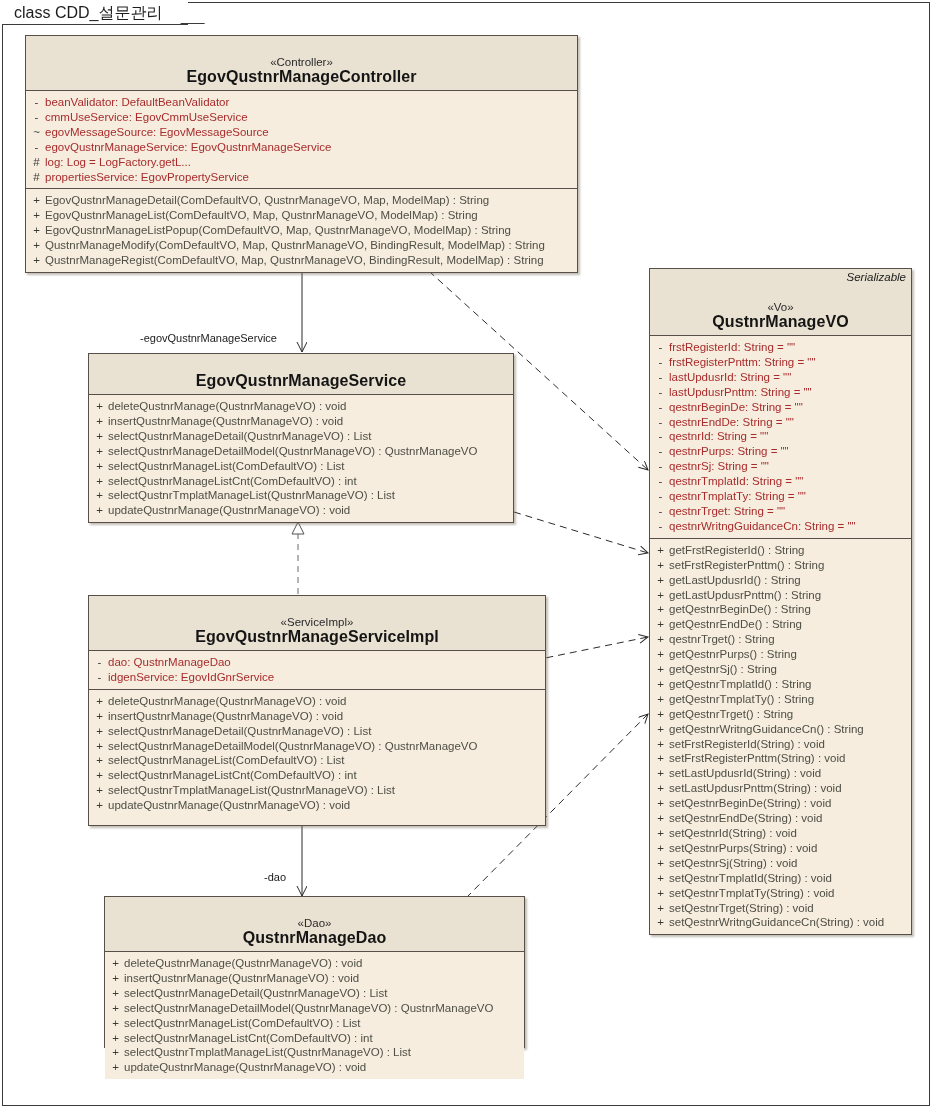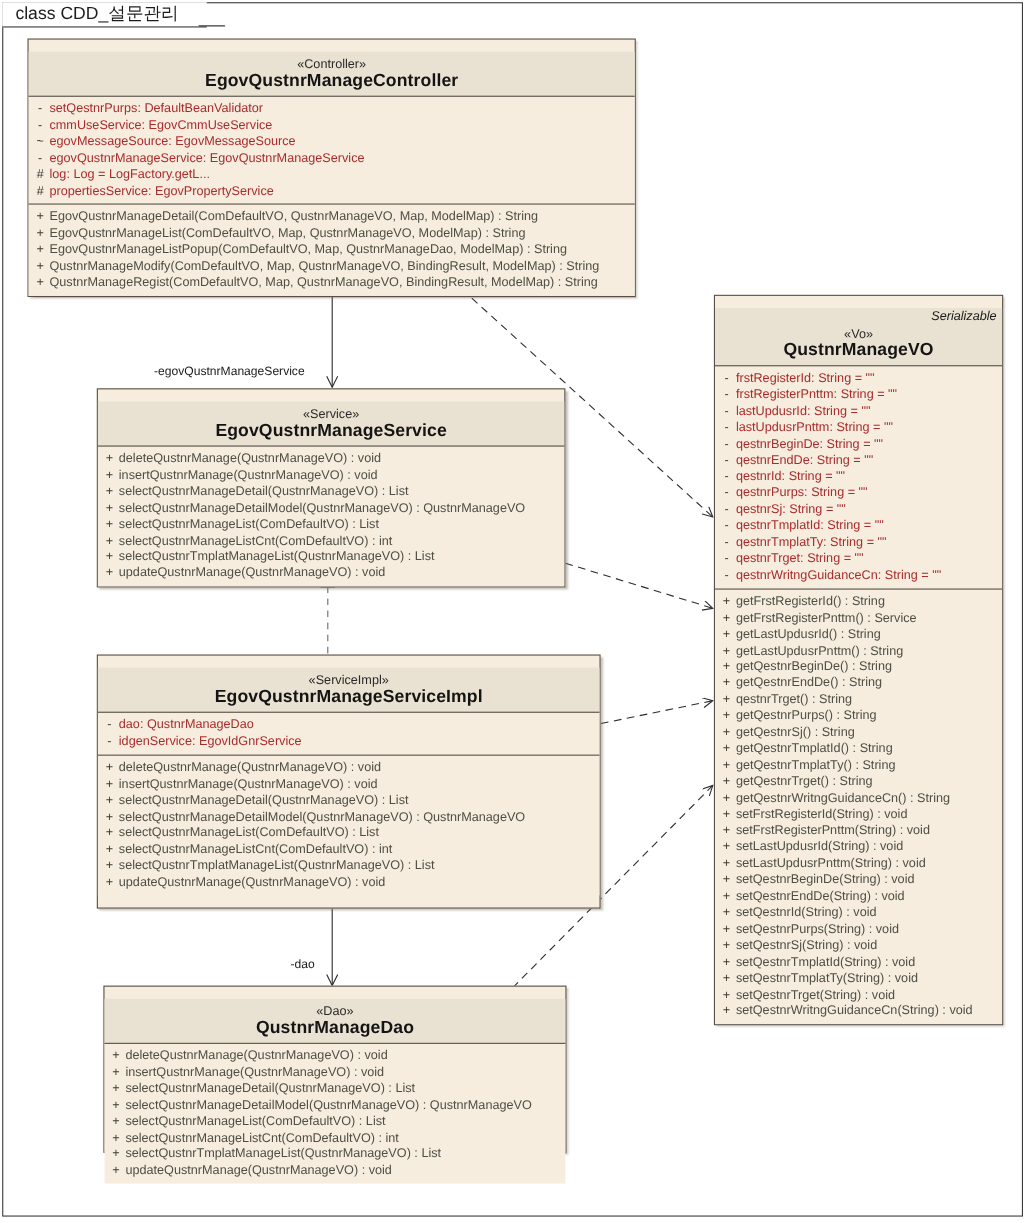--- a/index.html
+++ b/index.html
@@ -78,24 +78,23 @@
     position: absolute;
     box-sizing: border-box;
     border: 1px solid #585048;
     background: #f6eddf;
     box-shadow: 2px 2px 2px rgba(120,110,95,0.45);
     z-index: 2;
   }
   .uml-head {
     background: #e9e1d1;
     border-bottom: 1px solid #585048;
-    padding: 5px 6px 6px 6px;
+    padding: 19px 6px 6px 6px;
     text-align: center;
     position: relative;
-    margin-top: 11px;
   }
   .stereotype {
     font-size: 11.5px;
     color: #2a2a2a;
     line-height: 14px;
   }
   .cls-name {
     font-size: 16px;
     font-weight: bold;
     color: #141414;
@@ -193,21 +192,21 @@
   <div class="link-label" style="left:264px; top:871px;">-dao</div>
 
   <div class="uml" style="left:25px; top:35px; width:553px;">
     <div class="uml-head">
       <div class="stereotype">«Controller»</div>
       <div class="cls-name">EgovQustnrManageController</div>
     </div>
     <div class="uml-compartment">
         <div class="member attr">
           <span class="vis">-</span>
-          <span class="mtext">setQestnrPurps:  DefaultBeanValidator</span>
+          <span class="mtext">beanValidator:  DefaultBeanValidator</span>
         </div>
         <div class="member attr">
           <span class="vis">-</span>
           <span class="mtext">cmmUseService:  EgovCmmUseService</span>
         </div>
         <div class="member attr">
           <span class="vis">~</span>
           <span class="mtext">egovMessageSource:  EgovMessageSource</span>
         </div>
         <div class="member attr">
@@ -227,36 +226,35 @@
         <div class="member meth">
           <span class="vis">+</span>
           <span class="mtext">EgovQustnrManageDetail(ComDefaultVO, QustnrManageVO, Map, ModelMap) : String</span>
         </div>
         <div class="member meth">
           <span class="vis">+</span>
           <span class="mtext">EgovQustnrManageList(ComDefaultVO, Map, QustnrManageVO, ModelMap) : String</span>
         </div>
         <div class="member meth">
           <span class="vis">+</span>
-          <span class="mtext">EgovQustnrManageListPopup(ComDefaultVO, Map, QustnrManageDao, ModelMap) : String</span>
+          <span class="mtext">EgovQustnrManageListPopup(ComDefaultVO, Map, QustnrManageVO, ModelMap) : String</span>
         </div>
         <div class="member meth">
           <span class="vis">+</span>
           <span class="mtext">QustnrManageModify(ComDefaultVO, Map, QustnrManageVO, BindingResult, ModelMap) : String</span>
         </div>
         <div class="member meth">
           <span class="vis">+</span>
           <span class="mtext">QustnrManageRegist(ComDefaultVO, Map, QustnrManageVO, BindingResult, ModelMap) : String</span>
         </div>
       </div>
   </div>
 
   <div class="uml" style="left:88px; top:353px; width:426px;">
     <div class="uml-head">
-      <div class="stereotype">«Service»</div>
       <div class="cls-name">EgovQustnrManageService</div>
     </div>
     <div class="uml-compartment">
         <div class="member meth">
           <span class="vis">+</span>
           <span class="mtext">deleteQustnrManage(QustnrManageVO) : void</span>
         </div>
         <div class="member meth">
           <span class="vis">+</span>
           <span class="mtext">insertQustnrManage(QustnrManageVO) : void</span>
@@ -332,21 +330,21 @@
           <span class="vis">+</span>
           <span class="mtext">selectQustnrTmplatManageList(QustnrManageVO) : List</span>
         </div>
         <div class="member meth">
           <span class="vis">+</span>
           <span class="mtext">updateQustnrManage(QustnrManageVO) : void</span>
         </div>
       </div>
   </div>
 
-  <div class="uml" style="left:94px; top:896px; width:421px; height:152px;">
+  <div class="uml" style="left:104px; top:896px; width:421px; height:152px;">
     <div class="uml-head">
       <div class="stereotype">«Dao»</div>
       <div class="cls-name">QustnrManageDao</div>
     </div>
     <div class="uml-compartment">
         <div class="member meth">
           <span class="vis">+</span>
           <span class="mtext">deleteQustnrManage(QustnrManageVO) : void</span>
         </div>
         <div class="member meth">
@@ -440,21 +438,21 @@
           <span class="mtext">qestnrWritngGuidanceCn:  String = ""</span>
         </div>
       </div>
     <div class="uml-compartment">
         <div class="member meth">
           <span class="vis">+</span>
           <span class="mtext">getFrstRegisterId() : String</span>
         </div>
         <div class="member meth">
           <span class="vis">+</span>
-          <span class="mtext">getFrstRegisterPnttm() : Service</span>
+          <span class="mtext">setFrstRegisterPnttm() : String</span>
         </div>
         <div class="member meth">
           <span class="vis">+</span>
           <span class="mtext">getLastUpdusrId() : String</span>
         </div>
         <div class="member meth">
           <span class="vis">+</span>
           <span class="mtext">getLastUpdusrPnttm() : String</span>
         </div>
         <div class="member meth">

